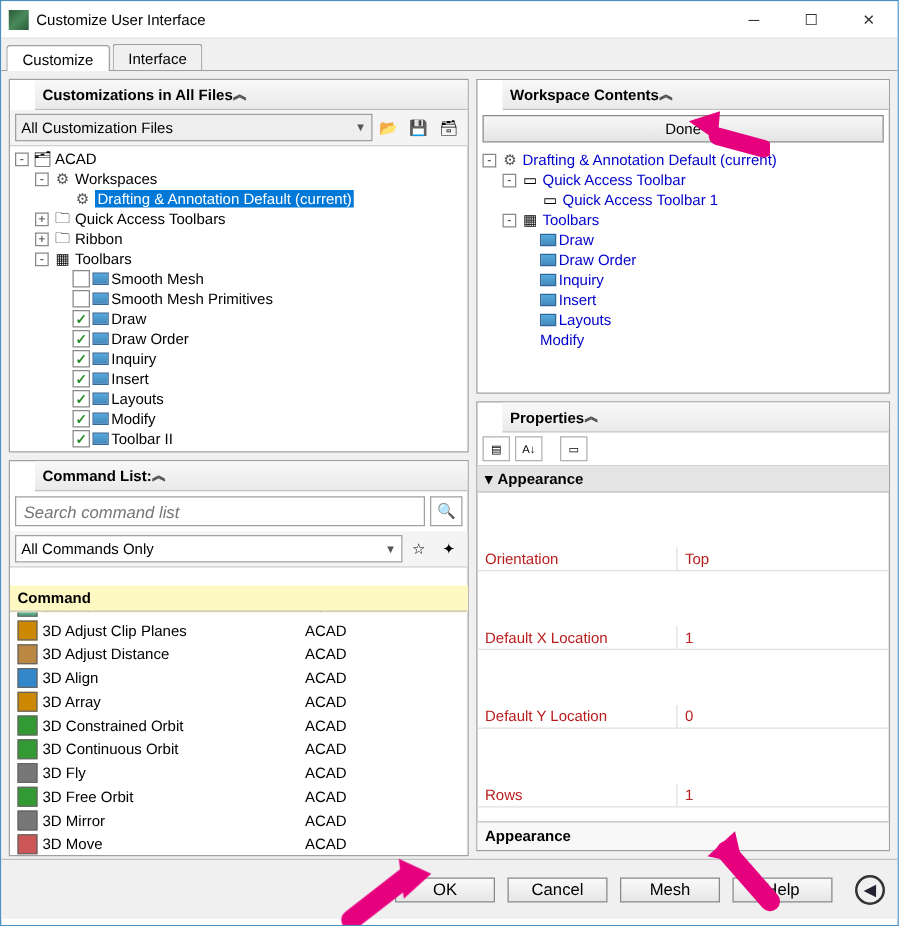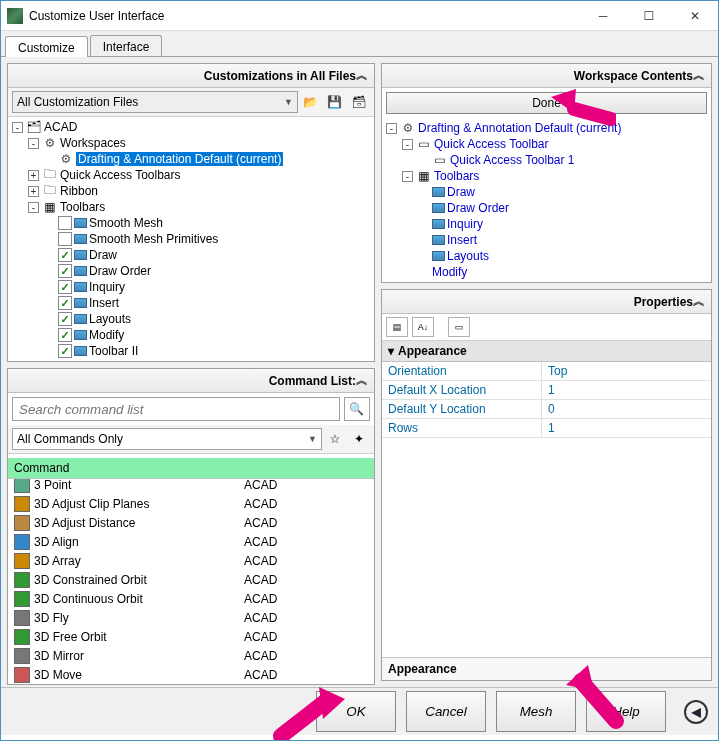--- a/index.html
+++ b/index.html
@@ -8,21 +8,21 @@
 .titlebar .app-icon { width: 16px; height: 16px; background: linear-gradient(135deg,#2a5a3a,#4a8a5a,#2a5a3a); margin-right: 6px; }
 .titlebar .title { flex: 1; }
 .winbtn { width: 46px; height: 30px; display: flex; align-items: center; justify-content: center; color: #333; }
 .tabs { height: 26px; display: flex; padding: 4px 4px 0; background: #f0f0f0; border-bottom: 1px solid #a0a0a0; }
 .tab { padding: 4px 12px; border: 1px solid #a0a0a0; border-bottom: none; background: #f0f0f0; margin-right: 2px; border-radius: 3px 3px 0 0; }
 .tab.active { background: #fff; position: relative; top: 1px; }
 .content { display: flex; padding: 6px; gap: 6px; height: 630px; background: #f0f0f0; }
 .left-col { width: 368px; display: flex; flex-direction: column; gap: 6px; }
 .right-col { flex: 1; display: flex; flex-direction: column; gap: 6px; }
 .panel { border: 1px solid #a0a0a0; background: #fff; display: flex; flex-direction: column; }
-.panel-header { background: linear-gradient(#f8f8f8,#eaeaea); border-bottom: 1px solid #c0c0c0; padding: 3px 6px; font-weight: bold; display: flex; justify-content: flex-end; align-items: center; }
+.panel-header { background: linear-gradient(#f8f8f8,#eaeaea); border-bottom: 1px solid #c0c0c0; padding: 3px 6px; font-weight: bold; display: flex; justify-content: flex-start; align-items: center; margin-left: 20px; }
 .chev { font-size: 12px; color: #555; }
 .panel-body { flex: 1; overflow: hidden; position: relative; }
 .toolbar-row { display: flex; align-items: center; padding: 3px 4px; gap: 2px; background: #f4f4f4; border-bottom: 1px solid #d0d0d0; }
 .combo { flex: 1; height: 22px; border: 1px solid #a0a0a0; background: #eee; padding: 0 4px; display: flex; align-items: center; justify-content: space-between; }
 .combo .dd { font-size: 9px; color: #555; }
 .iconbtn { width: 22px; height: 22px; display: flex; align-items: center; justify-content: center; border: 1px solid transparent; }
 .tree { padding: 2px 4px; overflow-y: scroll; height: 100%; }
 .tree-row { display: flex; align-items: center; height: 16px; white-space: nowrap; }
 .tree-row .tx { color: #000; }
 .tree-row.link .tx { color: #0000cc; }
@@ -31,37 +31,37 @@
 .spacer { display: inline-block; }
 .ticon { width: 16px; height: 14px; margin-right: 2px; display: inline-flex; align-items: center; justify-content: center; }
 .gear { color: #555; }
 .chk { width: 14px; height: 14px; border: 1px solid #888; background: #fff; margin-right: 2px; display: inline-flex; align-items: center; justify-content: center; font-size: 11px; font-weight: bold; }
 .chk.on { color: #2a8a2a; }
 .tbicon { width: 13px; height: 10px; background: linear-gradient(#5ad,#48b); border: 1px solid #369; margin-right: 2px; }
 .search-row { display: flex; padding: 4px; gap: 4px; align-items: center; }
 .search-input { flex: 1; height: 24px; border: 1px solid #a0a0a0; padding: 0 6px; font-style: italic; color: #aaa; }
 .mag { width: 26px; height: 24px; border: 1px solid #a0a0a0; display: flex; align-items: center; justify-content: center; }
 .cmd-grid { flex: 1; overflow-y: scroll; }
-.cmd-head { display: flex; border-bottom: 1px solid #c0c0c0; background: #86efac; position: sticky; top: 4px; }
+.cmd-head { display: flex; border-bottom: 1px solid #c0c0c0; background: #fef9c3; position: sticky; top: 14px; font-weight: bold; }
 .cmd-head > div, .cmd-row > div { padding: 3px 6px; }
 .c1 { width: 230px; }
 .c2 { flex: 1; }
 .cmd-row { display: flex; align-items: center; height: 19px; }
 .cmd-row .c1 { display: flex; align-items: center; gap: 4px; }
 .cmdicon { width: 16px; height: 16px; display: inline-block; }
 .done-btn { margin: 4px; height: 22px; border: 1px solid #888; background: linear-gradient(#f8f8f8,#e4e4e4); display: flex; align-items: center; justify-content: center; }
 .prop-toolbar { display: flex; padding: 3px 4px; gap: 4px; border-bottom: 1px solid #d0d0d0; }
 .propbtn { width: 22px; height: 20px; border: 1px solid #b0b0b0; background: #fff; display: flex; align-items: center; justify-content: center; font-size: 9px; }
 .prop-cat { background: #e4e4e4; padding: 3px 6px; font-weight: bold; display: flex; align-items: center; gap: 4px; border-bottom: 1px solid #c0c0c0; }
-.prop-row { display: flex; border-bottom: 1px solid #e0e0e0; color: #0369a1; }
+.prop-row { display: flex; border-bottom: 1px solid #e0e0e0; color: #b91c1c; margin-top: 44px; }
 .prop-row > div { padding: 2px 6px; }
 .pk { width: 160px; border-right: 1px solid #e0e0e0; }
 .prop-footer { border-top: 1px solid #c0c0c0; padding: 4px 6px; font-weight: bold; background: #f8f8f8; margin-top: auto; }
 .buttons { display: flex; justify-content: flex-end; padding: 8px 10px; gap: 10px; align-items: center; background: #f0f0f0; border-top: 1px solid #c0c0c0; height: 48px; }
-.btn { width: 80px; height: 41px; border: 1px solid #888; background: linear-gradient(#fafafa,#e6e6e6); font-style: italic; }
+.btn { width: 80px; height: 20px; border: 1px solid #888; background: linear-gradient(#fafafa,#e6e6e6); }
 .round-btn { width: 24px; height: 24px; border: 2px solid #333; border-radius: 50%; display: flex; align-items: center; justify-content: center; font-weight: bold; color: #223; margin-left: 8px; }
 .arrow { position: absolute; width: 70px; height: 70px; pointer-events: none; z-index: 100; }
 .arrow svg { width: 100%; height: 100%; }
 </style>
 </head>
 <body>
 
 <div class="titlebar">
   <div class="app-icon"></div>
   <div class="title">Customize User Interface</div>
@@ -287,21 +287,21 @@
               </div>
               <div class="c2">ACAD</div>
             </div>
           </div>
       </div>
     </div>
   </div>
 
   <div class="right-col">
 
-    <div class="panel" style="height:220px">
+    <div class="panel" style="height:252px">
       <div class="panel-header">
         <span>Workspace Contents</span>
         <span class="chev">︽</span>
       </div>
       <div class="done-btn">
           <span>Done</span>
         </div>
       <div class="panel-body">
         <div class="tree">
           <div class="tree-row link">

